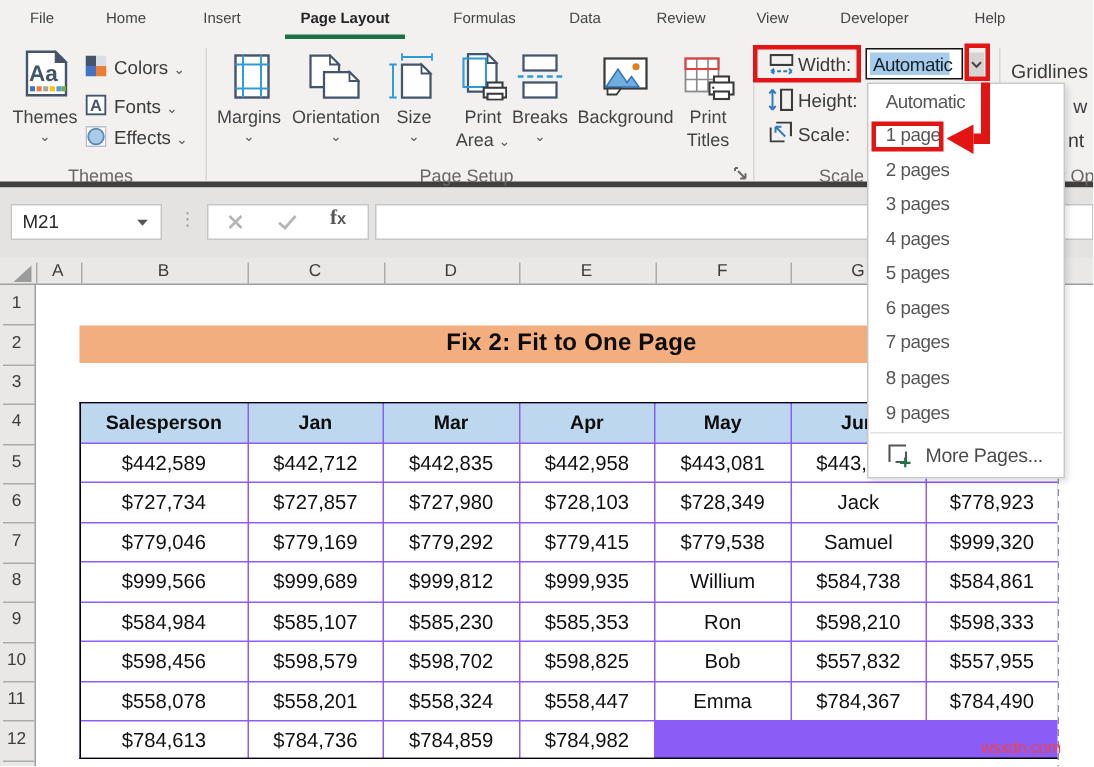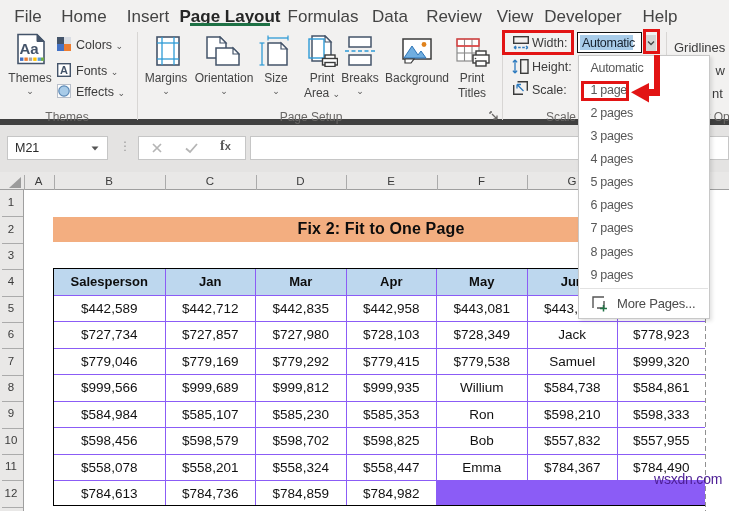--- a/index.html
+++ b/index.html
@@ -1,24 +1,24 @@
 <!DOCTYPE html>
 <html><head><meta charset="utf-8">
 <style>
 *{margin:0;padding:0;box-sizing:border-box;font-family:"Liberation Sans",sans-serif;}
 html,body{width:729px;height:511px;overflow:hidden;}
 #page{position:relative;width:729px;height:511px;background:#fff;overflow:hidden;}
 .abs{position:absolute;}
 
 #tabbar{position:absolute;left:0;top:0;width:729px;height:28px;background:#f2f1f0;}
-.tab{position:absolute;top:7px;transform:translateX(-50%);font-size:17px;color:#444;white-space:nowrap;}
+.tab{position:absolute;top:7px;transform:translateX(-50%);font-size:10px;color:#444;white-space:nowrap;}
 .tab.active{color:#262626;font-weight:700;}
 #tabuline{position:absolute;left:190px;top:23px;width:80px;height:3px;background:#1e7145;}
 
-#ribbon{position:absolute;left:0;top:28px;width:729px;height:97px;background:#f2f1f0;border-bottom:6px solid #404040;}
+#ribbon{position:absolute;left:0;top:28px;width:729px;height:97px;background:#f2f1f0;border-bottom:4px solid #404040;}
 .glabel{position:absolute;transform:translateX(-50%);top:82px;font-size:12px;color:#6a6866;white-space:nowrap;}
 .gsep{position:absolute;top:4px;width:1px;height:88px;background:#d8d6d4;}
 .rlab{position:absolute;transform:translateX(-50%);font-size:12px;color:#444;white-space:nowrap;}
 .chev{position:absolute;transform:translateX(-50%);font-size:9px;color:#555;}
 .slab{position:absolute;font-size:12.5px;color:#3b3b3b;white-space:nowrap;}
 
 #fbar{position:absolute;left:0;top:125px;width:729px;height:47px;background:#e4e3e2;}
 .wbox{position:absolute;top:11px;height:24px;background:#fff;border:1px solid #c6c6c6;}
 
 #chead{position:absolute;left:0;top:172px;width:729px;height:18px;background:#e9e8e7;border-bottom:1px solid #9f9f9f;}
@@ -40,21 +40,21 @@
 
 #ddpanel{position:absolute;left:578px;top:54.5px;width:131.5px;height:264.5px;background:#fff;
   border:1px solid #c8c8c8;box-shadow:2px 2px 4px rgba(0,0,0,0.12);z-index:40;}
 .ddi{position:absolute;left:11.5px;font-size:12.5px;letter-spacing:-0.3px;color:#575757;white-space:nowrap;}
 #ddsep{position:absolute;left:1px;top:232.5px;width:128px;height:1px;background:#e2e2e2;}
 #morep{position:absolute;left:38px;top:240px;font-size:13px;letter-spacing:-0.2px;color:#4a4a4a;white-space:nowrap;}
 
 .redbox{position:absolute;border:3px solid #e21414;z-index:50;}
 .redfill{position:absolute;background:#e21414;z-index:50;}
 
-#wm{position:absolute;left:654px;top:471px;font-size:14px;letter-spacing:-0.2px;color:#4c1d95;z-index:60;}
+#wm{position:absolute;left:654px;top:493px;font-size:11px;letter-spacing:-0.2px;color:#ef4444;z-index:60;}
 </style></head>
 <body>
 <div id="page">
 
 <div id="tabbar">
 <div class="tab" style="left:28px">File</div>
 <div class="tab" style="left:84px">Home</div>
 <div class="tab" style="left:148px">Insert</div>
 <div class="tab active" style="left:230px">Page Layout</div>
 <div class="tab" style="left:323px">Formulas</div>

